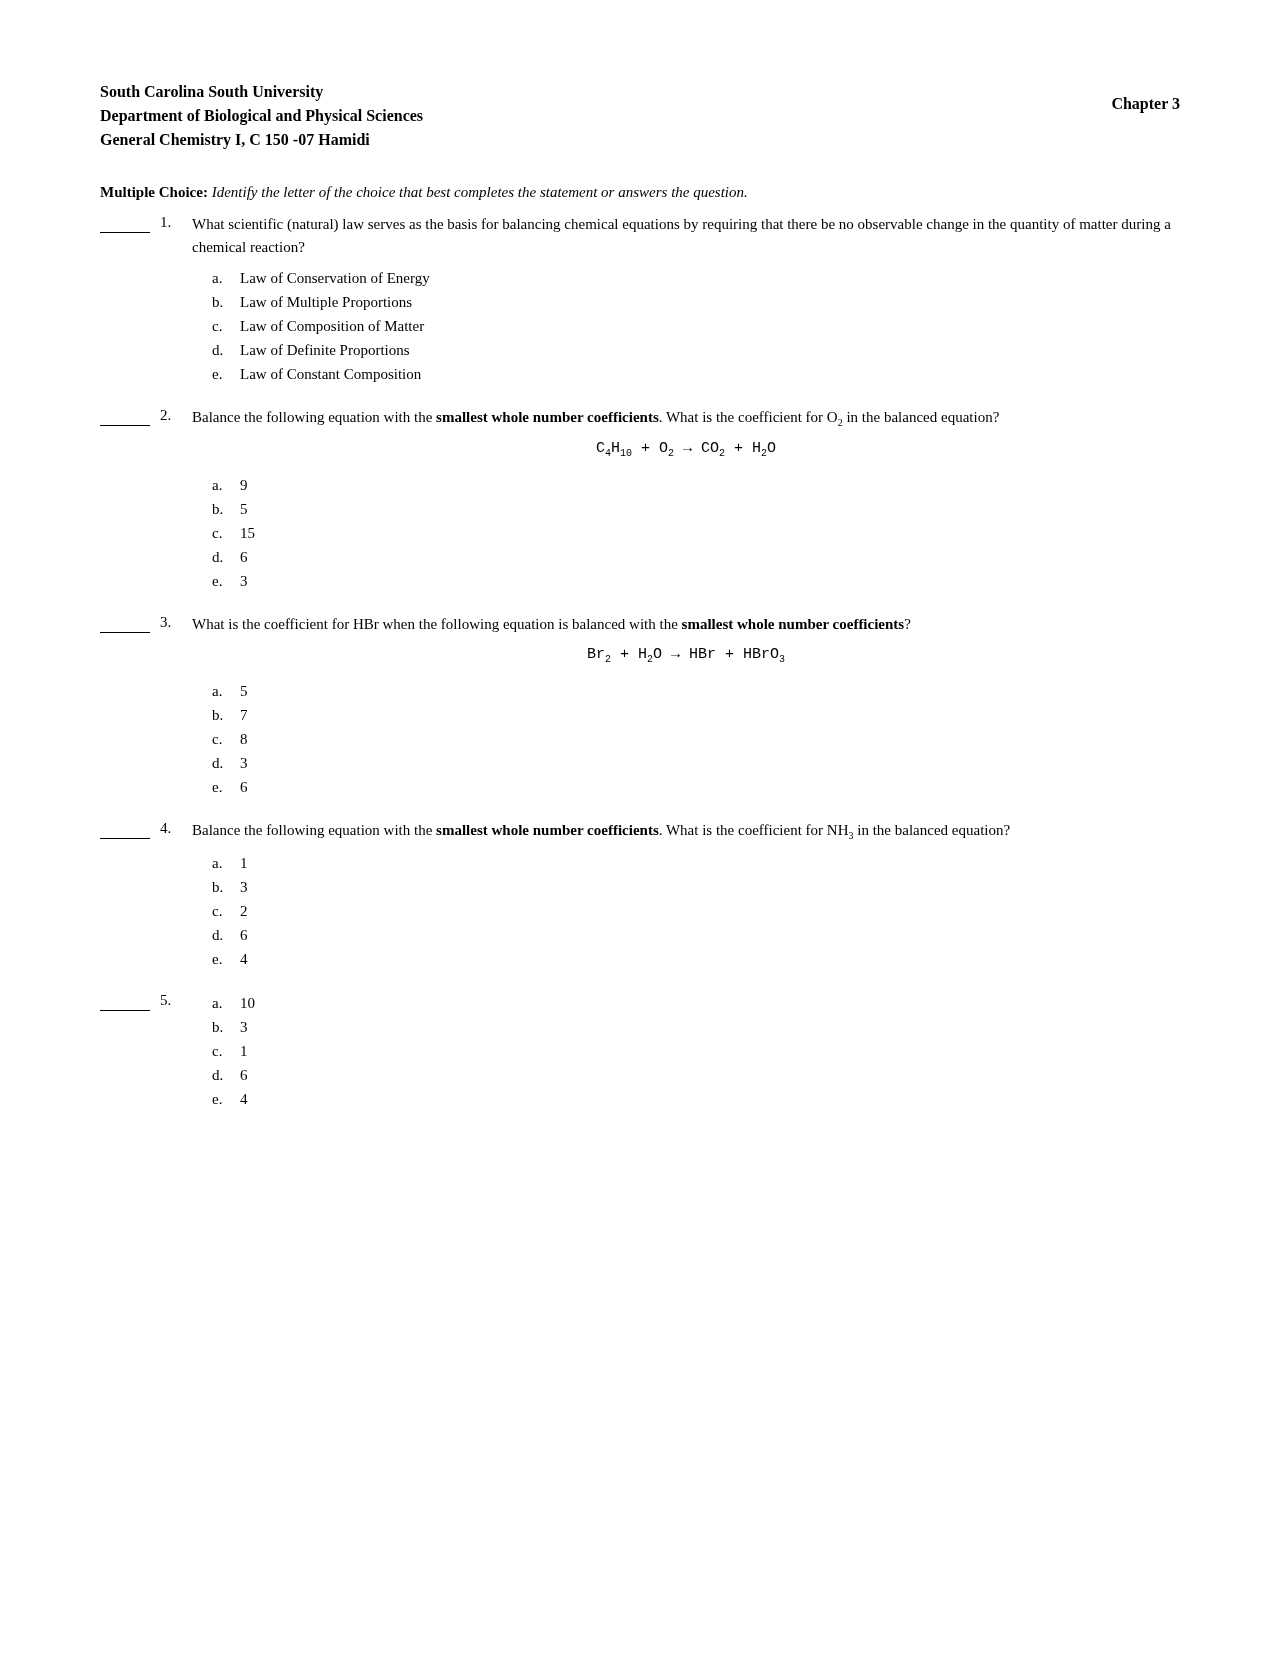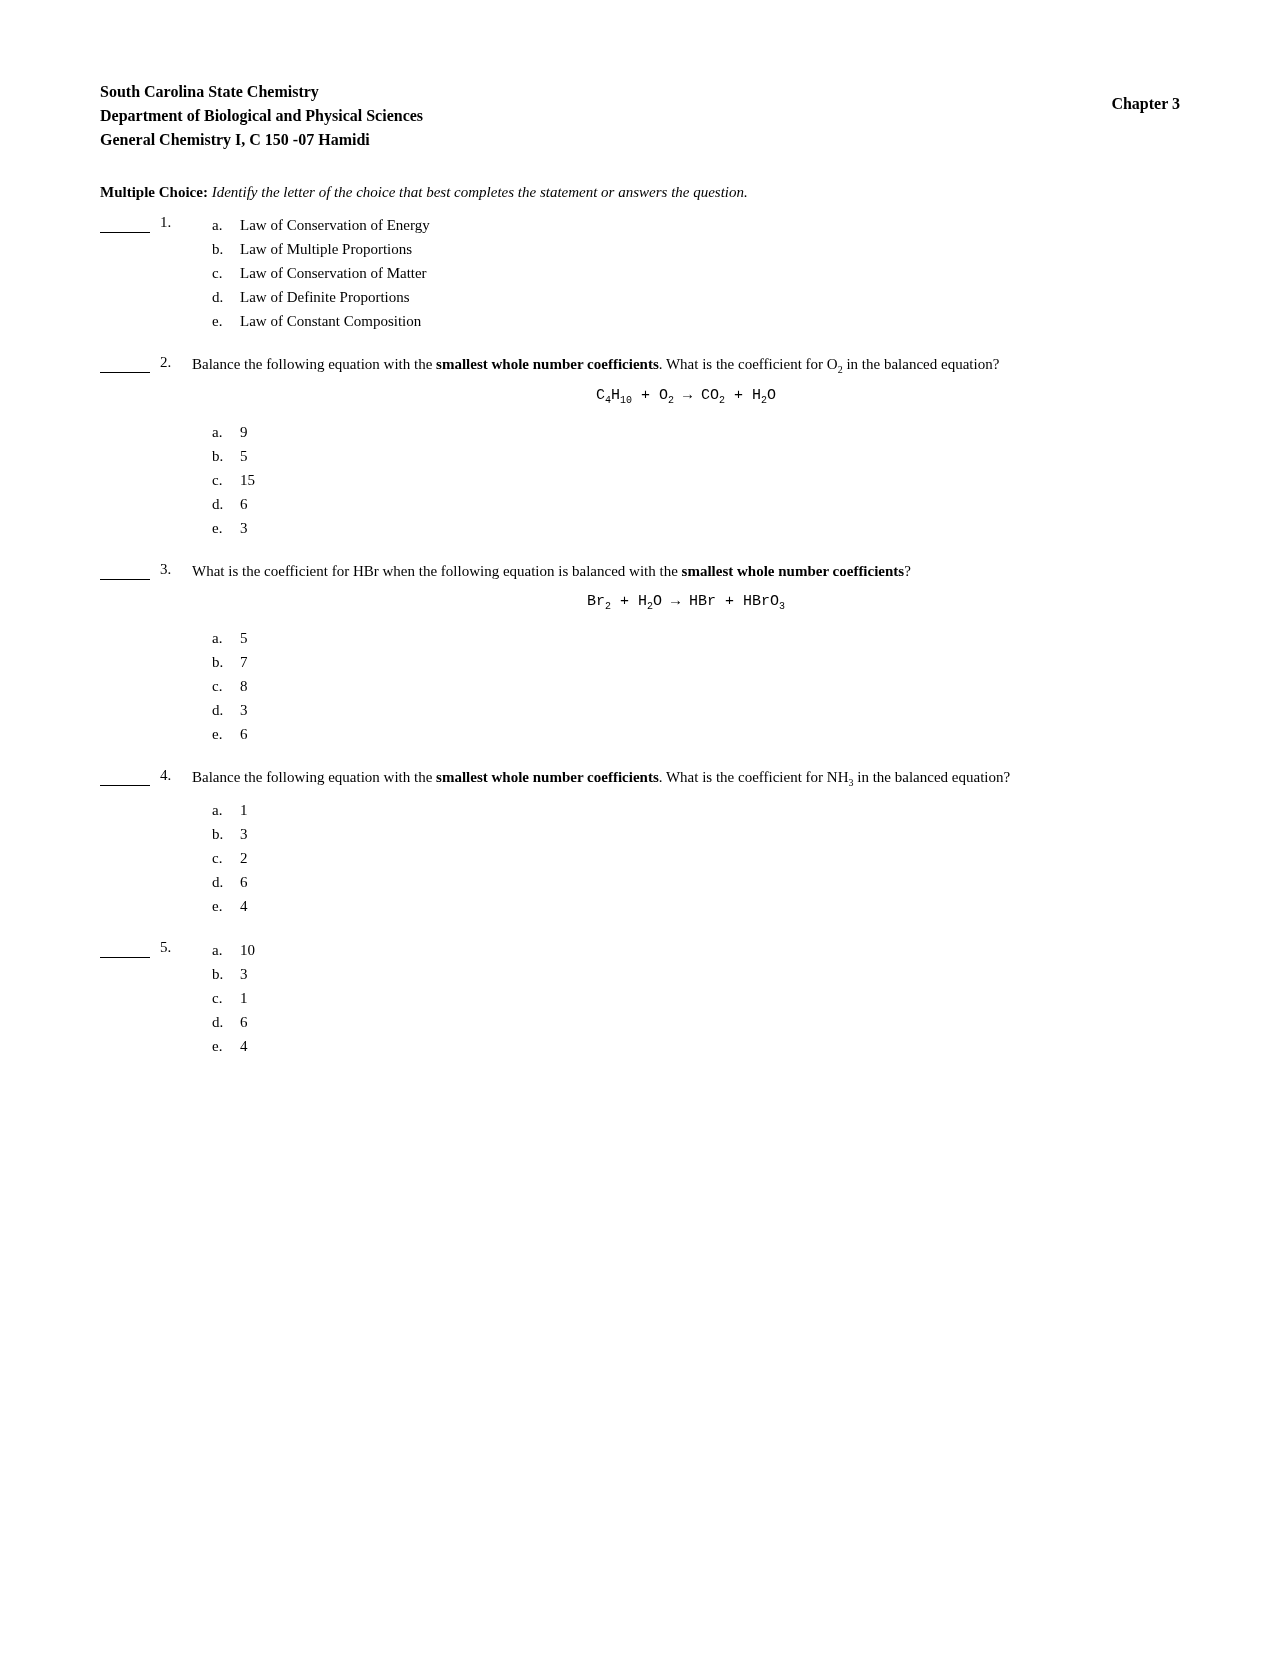--- a/index.html
+++ b/index.html
@@ -117,50 +117,53 @@
     sub {
       font-size: 10px;
       vertical-align: sub;
     }
   </style>
 </head>
 <body>
 
 <div class="header">
   <div class="header-left">
-    <div>South Carolina State Chemistry</div>
+    <div>South Carolina South University</div>
     <div>Department of Biological and Physical Sciences</div>
     <div>General Chemistry I, C 150 -07 Hamidi</div>
   </div>
   <div class="header-right">Chapter 3</div>
 </div>
 
 <div class="instructions">
   <span class="label">Multiple Choice:</span>
   <span class="italic"> Identify the letter of the choice that best completes the statement or answers the question.</span>
 </div>
 
 <div class="questions">
 
   <div class="question-block">
     <div class="blank-line"></div>
     <div class="question-number">1.</div>
     <div class="question-content">
+      <div class="question-text">
+        What scientific (natural) law serves as the basis for balancing chemical equations by requiring that there be no observable change in the quantity of matter during a chemical reaction?
+      </div>
       <ul class="choices">
         <li>
             <span class="choice-label">a.</span>
             <span>Law of Conservation of Energy</span>
           </li>
         <li>
             <span class="choice-label">b.</span>
             <span>Law of Multiple Proportions</span>
           </li>
         <li>
             <span class="choice-label">c.</span>
-            <span>Law of Conservation of Matter</span>
+            <span>Law of Composition of Matter</span>
           </li>
         <li>
             <span class="choice-label">d.</span>
             <span>Law of Definite Proportions</span>
           </li>
         <li>
             <span class="choice-label">e.</span>
             <span>Law of Constant Composition</span>
           </li>
       </ul>

